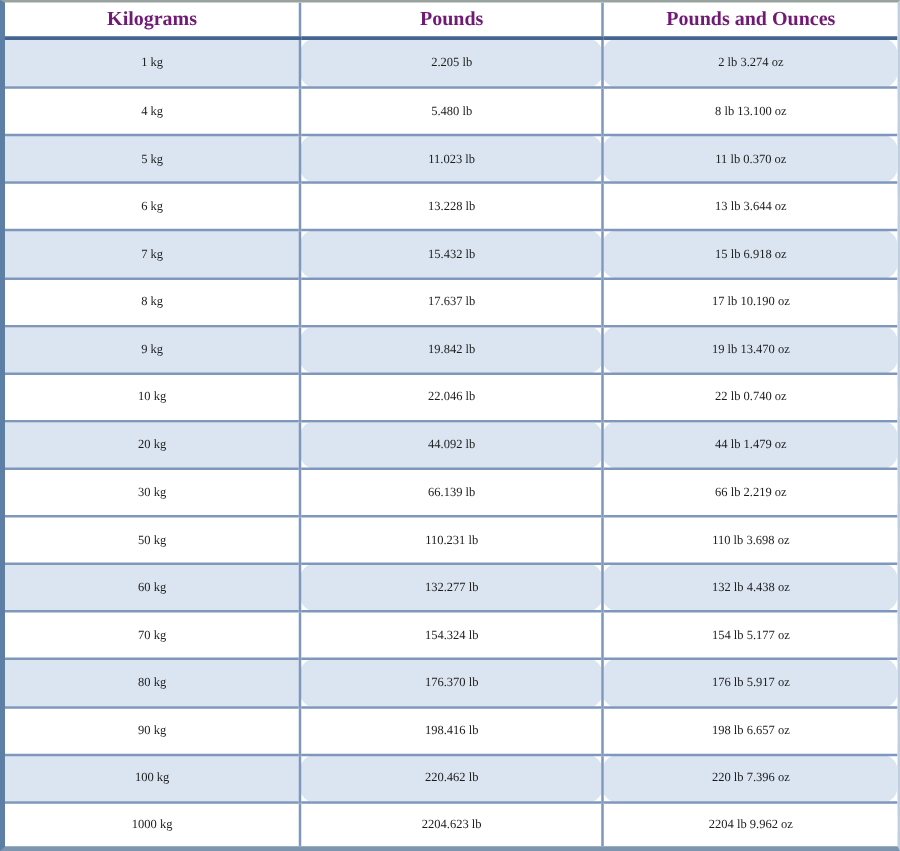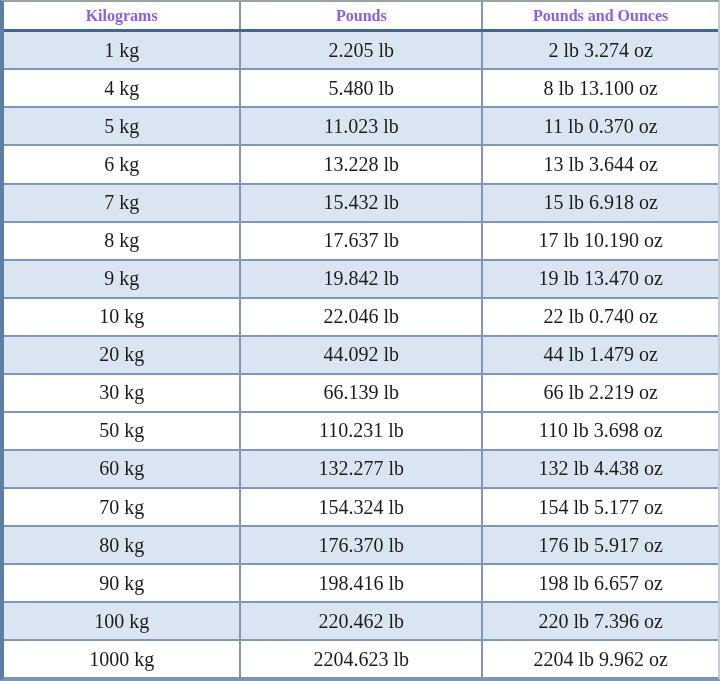--- a/index.html
+++ b/index.html
@@ -32,35 +32,36 @@
     text-align: center;
     vertical-align: middle;
     padding: 0;
     overflow: hidden;
     white-space: nowrap;
   }
   th {
     height: 27px;
     font-size: 16px;
     font-weight: bold;
-    color: #8b5cf6;
+    color: #701a75;
     background: #ffffff;
     border-bottom: 3px solid var(--header-rule, #44658f);
   }
   th + th {
     border-left: 2px solid var(--grid, #7e97ba);
   }
   td {
-    font-size: 20px;
+    font-size: 10px;
     color: #1c1c1c;
     background: #ffffff;
     border-top: 2px solid var(--grid, #7e97ba);
   }
   td + td {
     border-left: 2px solid var(--grid, #7e97ba);
+    border-radius: 12px;
   }
   tr.alt td {
     background: var(--alt-bg, #dbe5f1);
   }
 </style>
 </head>
 <body>
 
 <div class="frame">
   <table>

